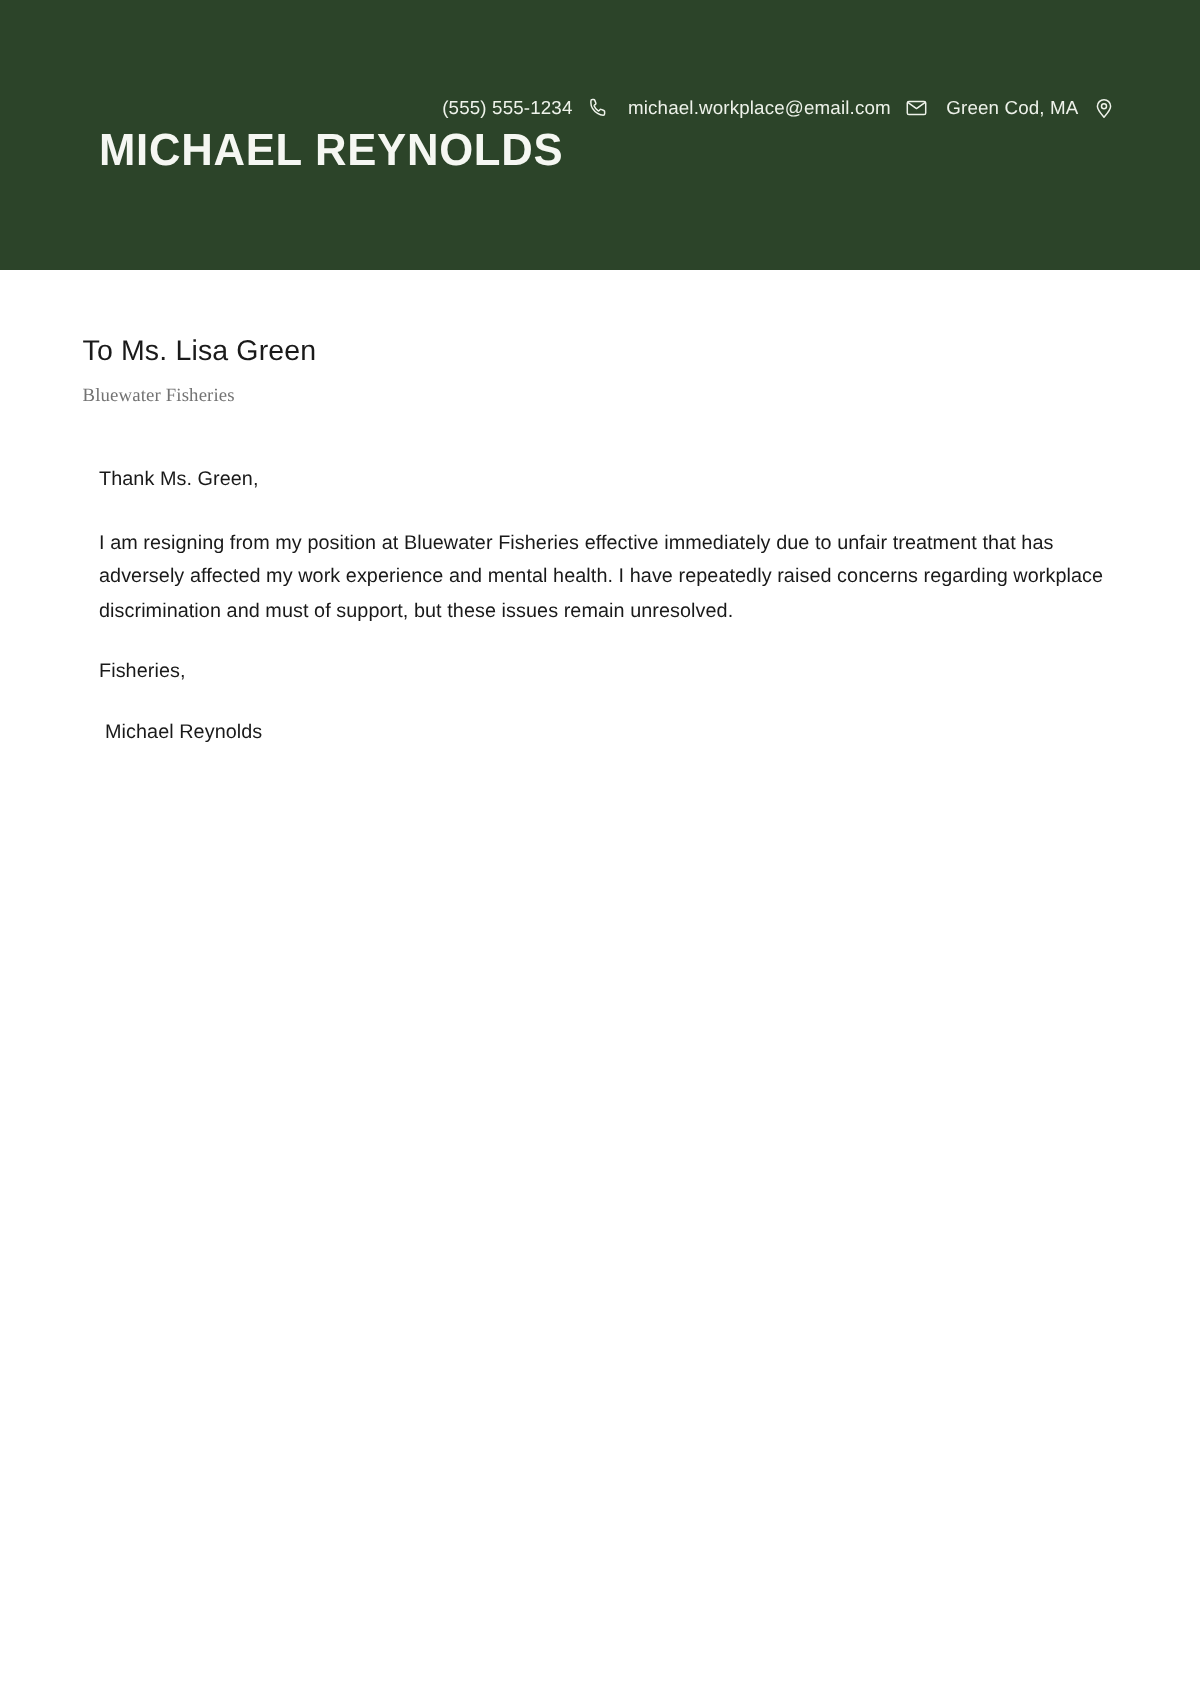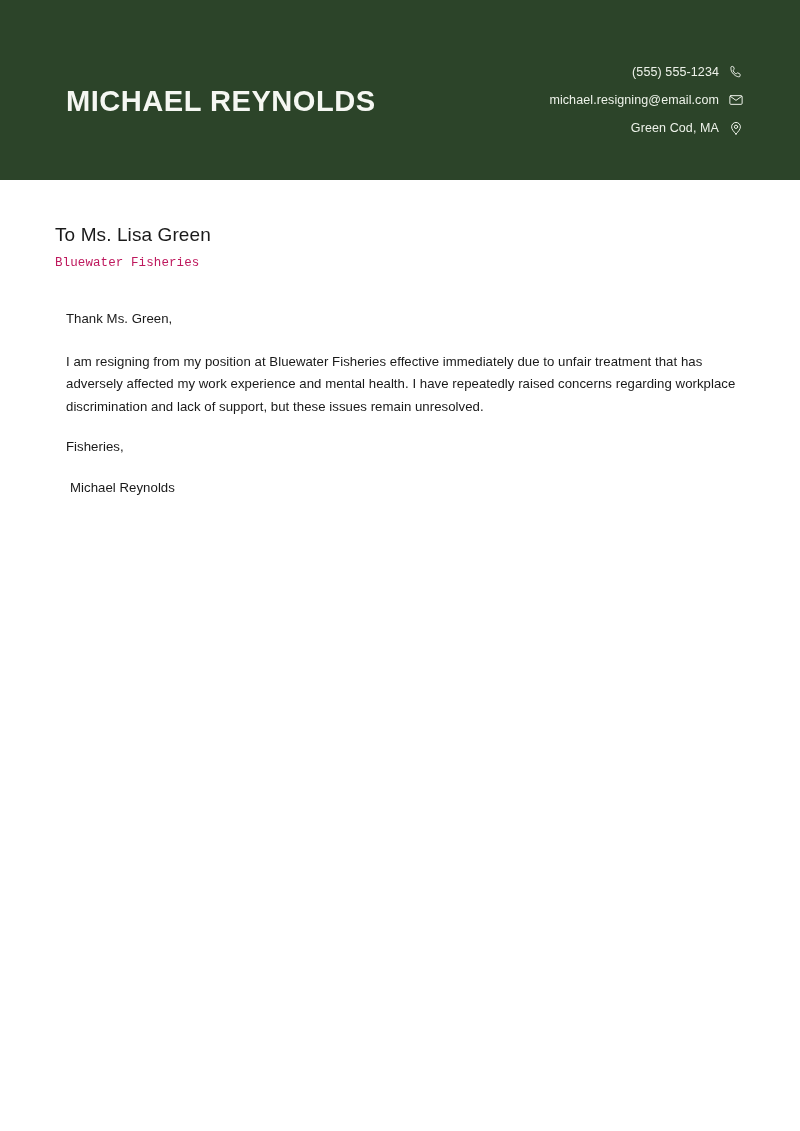--- a/index.html
+++ b/index.html
@@ -44,21 +44,21 @@
     white-space: nowrap;
     transform: scaleX(0.97);
     transform-origin: left center;
   }
 
   .contact-block {
     position: absolute;
     right: 56px;
     top: 64px;
     display: flex;
-    flex-direction: column;
+    flex-direction: row;
     align-items: flex-end;
     gap: 12px;
   }
 
   .contact-row {
     display: flex;
     align-items: center;
     justify-content: flex-end;
     gap: 9px;
     white-space: nowrap;
@@ -103,24 +103,24 @@
     font-family: "Liberation Sans", sans-serif;
     font-size: 19px;
     font-weight: 400;
     color: #1a1a1a;
     letter-spacing: 0.1px;
     line-height: 1.2;
     margin: 0;
   }
 
   .recipient-company {
-    font-family: Liberation Mono, monospace;
+    font-family: Liberation Serif, serif;
     font-size: 12.5px;
     font-weight: 400;
-    color: #be185d;
+    color: #737373;
     letter-spacing: 0.1px;
     margin: 9px 0 0 0;
   }
 
   .letter {
     position: absolute;
     left: 66px;
     top: 128px;
     width: 670px;
   }
@@ -178,21 +178,21 @@
       <div class="contact-row">
         <span class="contact-text">(555) 555-1234</span>
         <span class="contact-icon">
           <svg viewBox="0 0 24 24" fill="none" stroke="#eef2ea" stroke-width="1.5" stroke-linecap="round" stroke-linejoin="round">
             <path d="M7.2 3.6c.5 0 .9.3 1.1.8l1 2.6c.2.5.1 1-.3 1.3l-1.1.9c-.2.2-.3.5-.2.8.7 1.8 2.1 3.7 4 4.8.3.2.6.1.8-.1l.9-1c.3-.4.9-.5 1.3-.3l2.6 1.1c.5.2.8.6.8 1.1v2.1c0 .8-.6 1.5-1.4 1.5-1 0-3 -.2-5.6-1.8-2.4-1.5-4-3.3-5.1-5.1C4.7 10.3 4.4 8.1 4.4 6.9V5.1c0-.8.7-1.5 1.5-1.5z"></path>
           </svg>
         </span>
       </div>
 
       <div class="contact-row">
-        <span class="contact-text">michael.resigning@email.com</span>
+        <span class="contact-text">michael.workplace@email.com</span>
         <span class="contact-icon">
           <svg viewBox="0 0 24 24" fill="none" stroke="#eef2ea" stroke-width="1.5" stroke-linecap="round" stroke-linejoin="round">
             <rect x="2.8" y="5.5" width="18.4" height="13" rx="1.6"></rect>
             <path d="M3.6 6.6l8.4 6 8.4-6"></path>
           </svg>
         </span>
       </div>
 
       <div class="contact-row">
         <span class="contact-text">Green Cod, MA</span>
@@ -211,21 +211,21 @@
 
     <div class="recipient">
       <p class="recipient-name">To Ms. Lisa Green</p>
       <p class="recipient-company">Bluewater Fisheries</p>
     </div>
 
     <div class="letter">
 
       <p class="salutation">Thank Ms. Green,</p>
 
-      <p>I am resigning from my position at Bluewater Fisheries effective immediately due to unfair treatment that has adversely affected my work experience and mental health. I have repeatedly raised concerns regarding workplace discrimination and lack of support, but these issues remain unresolved.</p>
+      <p>I am resigning from my position at Bluewater Fisheries effective immediately due to unfair treatment that has adversely affected my work experience and mental health. I have repeatedly raised concerns regarding workplace discrimination and must of support, but these issues remain unresolved.</p>
 
 
 
       <p class="closing">Fisheries,</p>
 
       <p class="signature">Michael Reynolds</p>
 
     </div>
   </div>
 

